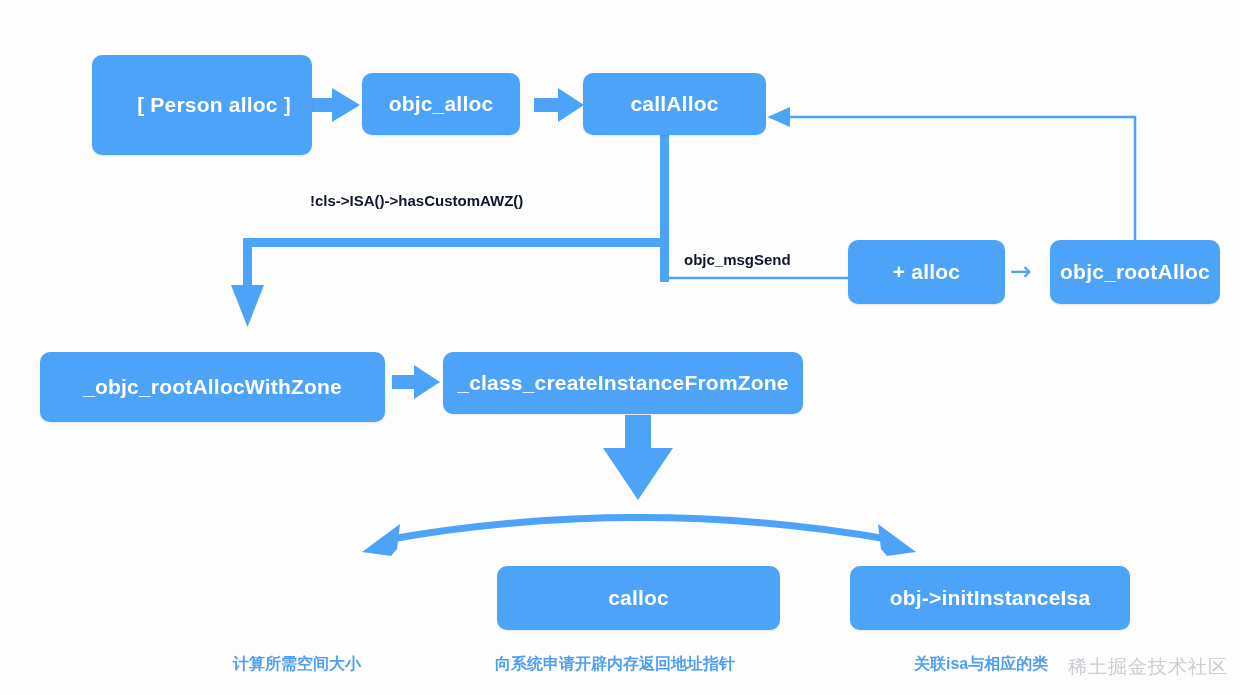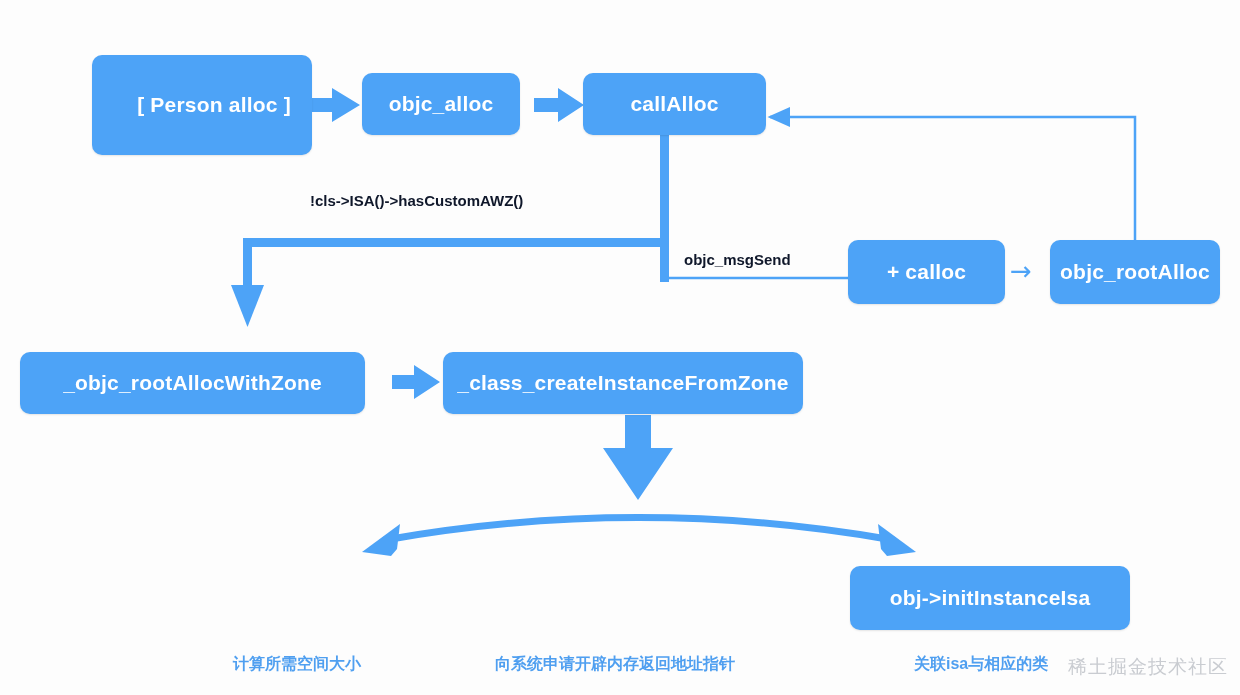--- a/index.html
+++ b/index.html
@@ -123,29 +123,30 @@
       <path d="M916,552 L878,524 L881,549 L887,556 z" fill="#4DA3F7"></path>
     </g>
   </svg>
 
   <div class="node big" style="left:92px;  top:55px;  width:196px; height:100px;padding-left:24px;">[ Person alloc ]</div>
 
   <div class="node" style="left:362px; top:73px;  width:158px; height:62px;">objc_alloc</div>
 
   <div class="node" style="left:583px; top:73px;  width:183px; height:62px;">callAlloc</div>
 
-  <div class="node" style="left:848px; top:240px; width:157px; height:64px;">+ calloc</div>
+  <div class="node" style="left:848px; top:240px; width:157px; height:64px;">+ alloc</div>
 
   <div class="node" style="left:1050px; top:240px; width:170px; height:64px;">objc_rootAlloc</div>
 
-  <div class="node" style="left:20px;  top:352px; width:345px; height:62px;">_objc_rootAllocWithZone</div>
+  <div class="node" style="left:40px;  top:352px; width:345px; height:70px;">_objc_rootAllocWithZone</div>
 
   <div class="node" style="left:443px; top:352px; width:360px; height:62px;">_class_createInstanceFromZone</div>
 
 
+  <div class="node" style="left:497px; top:566px; width:283px; height:64px;">calloc</div>
 
   <div class="node" style="left:850px; top:566px; width:280px; height:64px;">obj-&gt;initInstanceIsa</div>
 
   <div class="thinarrow" style="left:1010px; top:258px;">→</div>
 
   <div class="label" style="left:310px; top:192px;">!cls-&gt;ISA()-&gt;hasCustomAWZ()</div>
 
   <div class="label" style="left:684px; top:251px;">objc_msgSend</div>
 
   <div class="cap" style="left:213px; top:654px;margin-left:20px;">计算所需空间大小</div>

